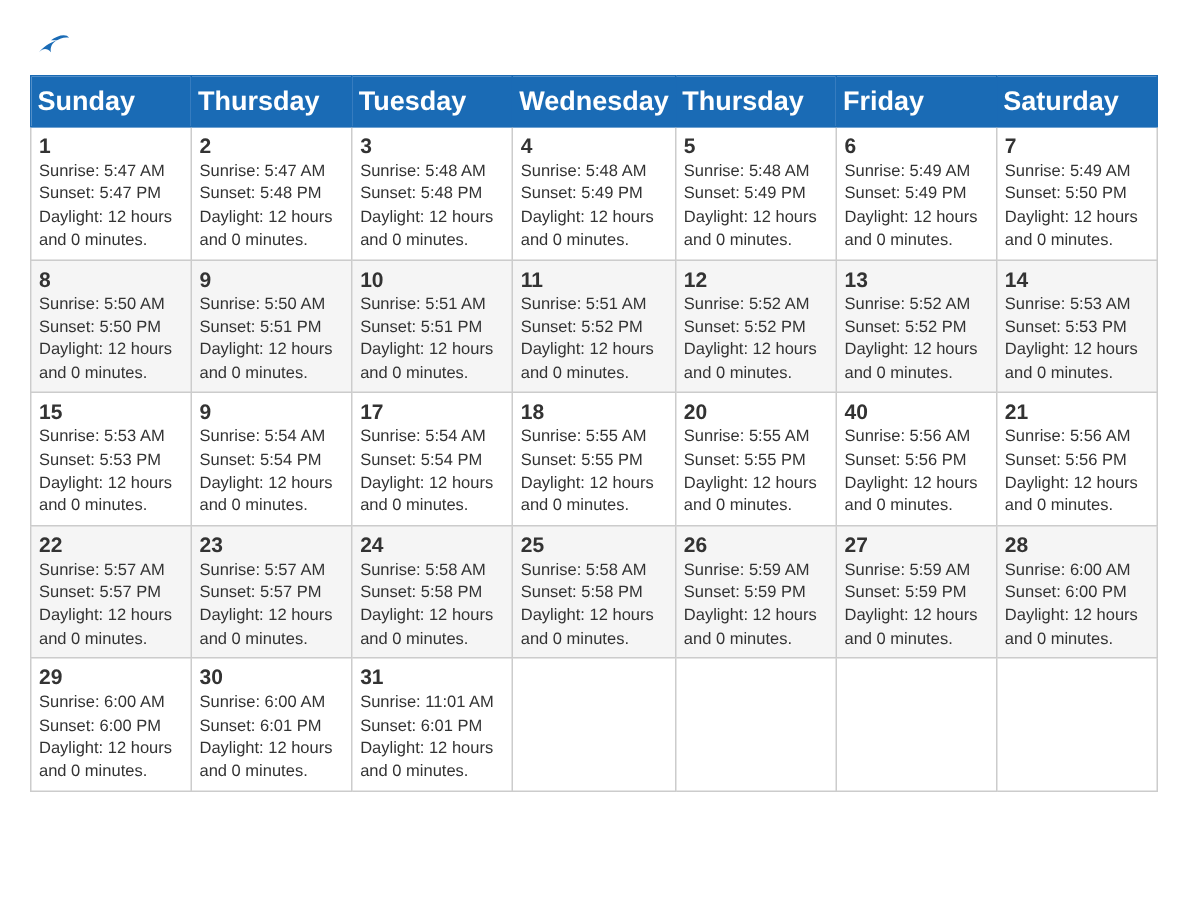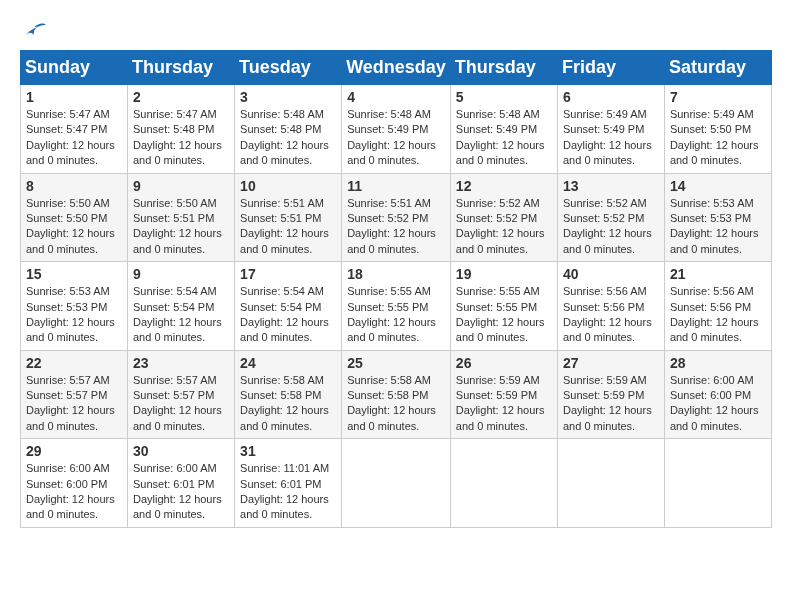--- a/index.html
+++ b/index.html
@@ -267,21 +267,21 @@
       </td>
         <td>
         <span class="day-number">18</span>
         <div class="day-info">
           <span>Sunrise: 5:55 AM</span><br>
           <span>Sunset: 5:55 PM</span><br>
           <span>Daylight: 12 hours and 0 minutes.</span>
         </div>
       </td>
         <td>
-        <span class="day-number">19</span>
+        <span class="day-number">20</span>
         <div class="day-info">
           <span>Sunrise: 5:55 AM</span><br>
           <span>Sunset: 5:55 PM</span><br>
           <span>Daylight: 12 hours and 0 minutes.</span>
         </div>
       </td>
         <td>
         <span class="day-number">40</span>
         <div class="day-info">
           <span>Sunrise: 5:56 AM</span><br>

